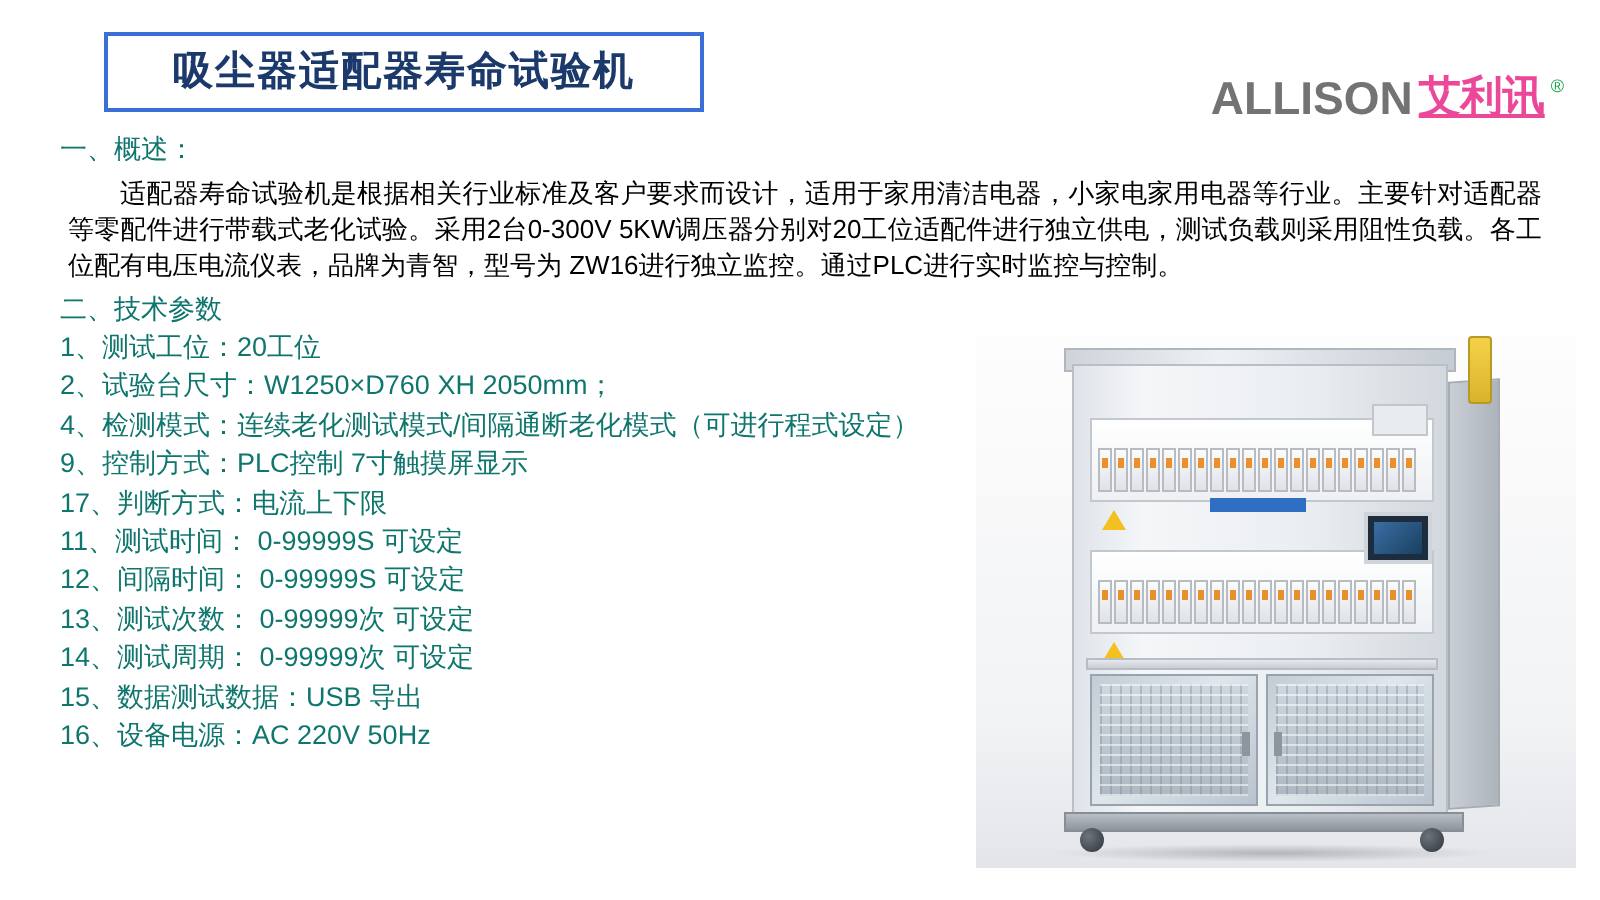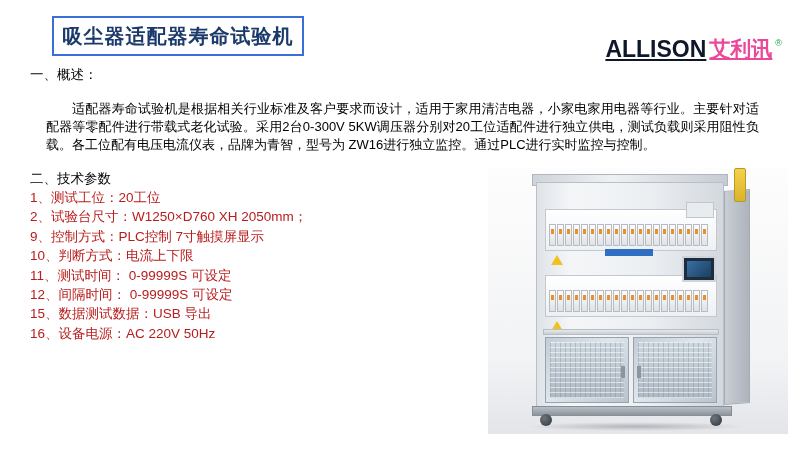--- a/index.html
+++ b/index.html
@@ -19,21 +19,21 @@
     width: 800px;
     height: 450px;
     box-sizing: border-box;
   }
 
   
   .title-box {
     position: absolute;
     left: 52px;
     top: 16px;
-    width: 252px;
+    width: 300px;
     height: 40px;
     border: 2px solid #3a6fd8;
     box-sizing: border-box;
     display: flex;
     align-items: center;
     justify-content: center;
     background: #ffffff;
   }
   .title-text {
     font-size: 20px;
@@ -48,25 +48,24 @@
     position: absolute;
     right: 18px;
     top: 38px;
     display: flex;
     align-items: flex-start;
     gap: 3px;
   }
   .logo-main {
     font-size: 23px;
     font-weight: bold;
-    color: #0f172a;
+    color: #737373;
     letter-spacing: 0px;
     line-height: 1;
     white-space: nowrap;
-    text-decoration: underline;
   }
   .logo-cn {
     font-size: 21px;
     font-weight: bold;
     color: #ec4899;
     line-height: 1;
     white-space: nowrap;
     text-decoration: underline;
   }
   .logo-r {
@@ -78,41 +77,41 @@
 
   
   .content {
     position: absolute;
     left: 30px;
     top: 66px;
     width: 745px;
   }
   .section-head {
     font-size: 13.5px;
-    color: #000000;
+    color: #0f766e;
     line-height: 18px;
     margin: 0;
   }
   .para {
     font-size: 13px;
     color: #000000;
     line-height: 18px;
     text-indent: 26px;
-    margin: 16px;
+    margin: 4px;
     text-align: justify;
   }
   .spec-list {
     margin: 0;
     padding: 0;
     list-style: none;
     width: 470px;
   }
   .spec-list li {
     font-size: 13.5px;
-    color: #b91c1c;
+    color: #0f766e;
     line-height: 19.4px;
     white-space: nowrap;
   }
 
   
   .photo {
     position: absolute;
     left: 488px;
     top: 168px;
     width: 300px;
@@ -331,24 +330,27 @@
     <span class="logo-r">®</span>
   </div>
 
   <div class="content">
     <p class="section-head">一、概述：</p>
     <p class="para">适配器寿命试验机是根据相关行业标准及客户要求而设计，适用于家用清洁电器，小家电家用电器等行业。主要针对适配器等零配件进行带载式老化试验。采用2台0-300V 5KW调压器分别对20工位适配件进行独立供电，测试负载则采用阻性负载。各工位配有电压电流仪表，品牌为青智，型号为 ZW16进行独立监控。通过PLC进行实时监控与控制。</p>
     <p class="section-head">二、技术参数</p>
     <ul class="spec-list">
       <li>1、测试工位：20工位</li>
       <li>2、试验台尺寸：W1250×D760 XH 2050mm；</li>
+      <li>4、检测模式：连续老化测试模式/间隔通断老化模式（可进行程式设定）</li>
       <li>9、控制方式：PLC控制   7寸触摸屏显示</li>
-      <li>10、判断方式：电流上下限</li>
+      <li>17、判断方式：电流上下限</li>
       <li>11、测试时间：  0-99999S 可设定</li>
       <li>12、间隔时间：  0-99999S 可设定</li>
+      <li>13、测试次数：  0-99999次 可设定</li>
+      <li>14、测试周期：  0-99999次 可设定</li>
       <li>15、数据测试数据：USB  导出</li>
       <li>16、设备电源：AC 220V    50Hz</li>
     </ul>
   </div>
 
   <div class="photo">
     <div class="floor"></div>
     <div class="cab-side"></div>
     <div class="top-cap"></div>
     <div class="tower"></div>

